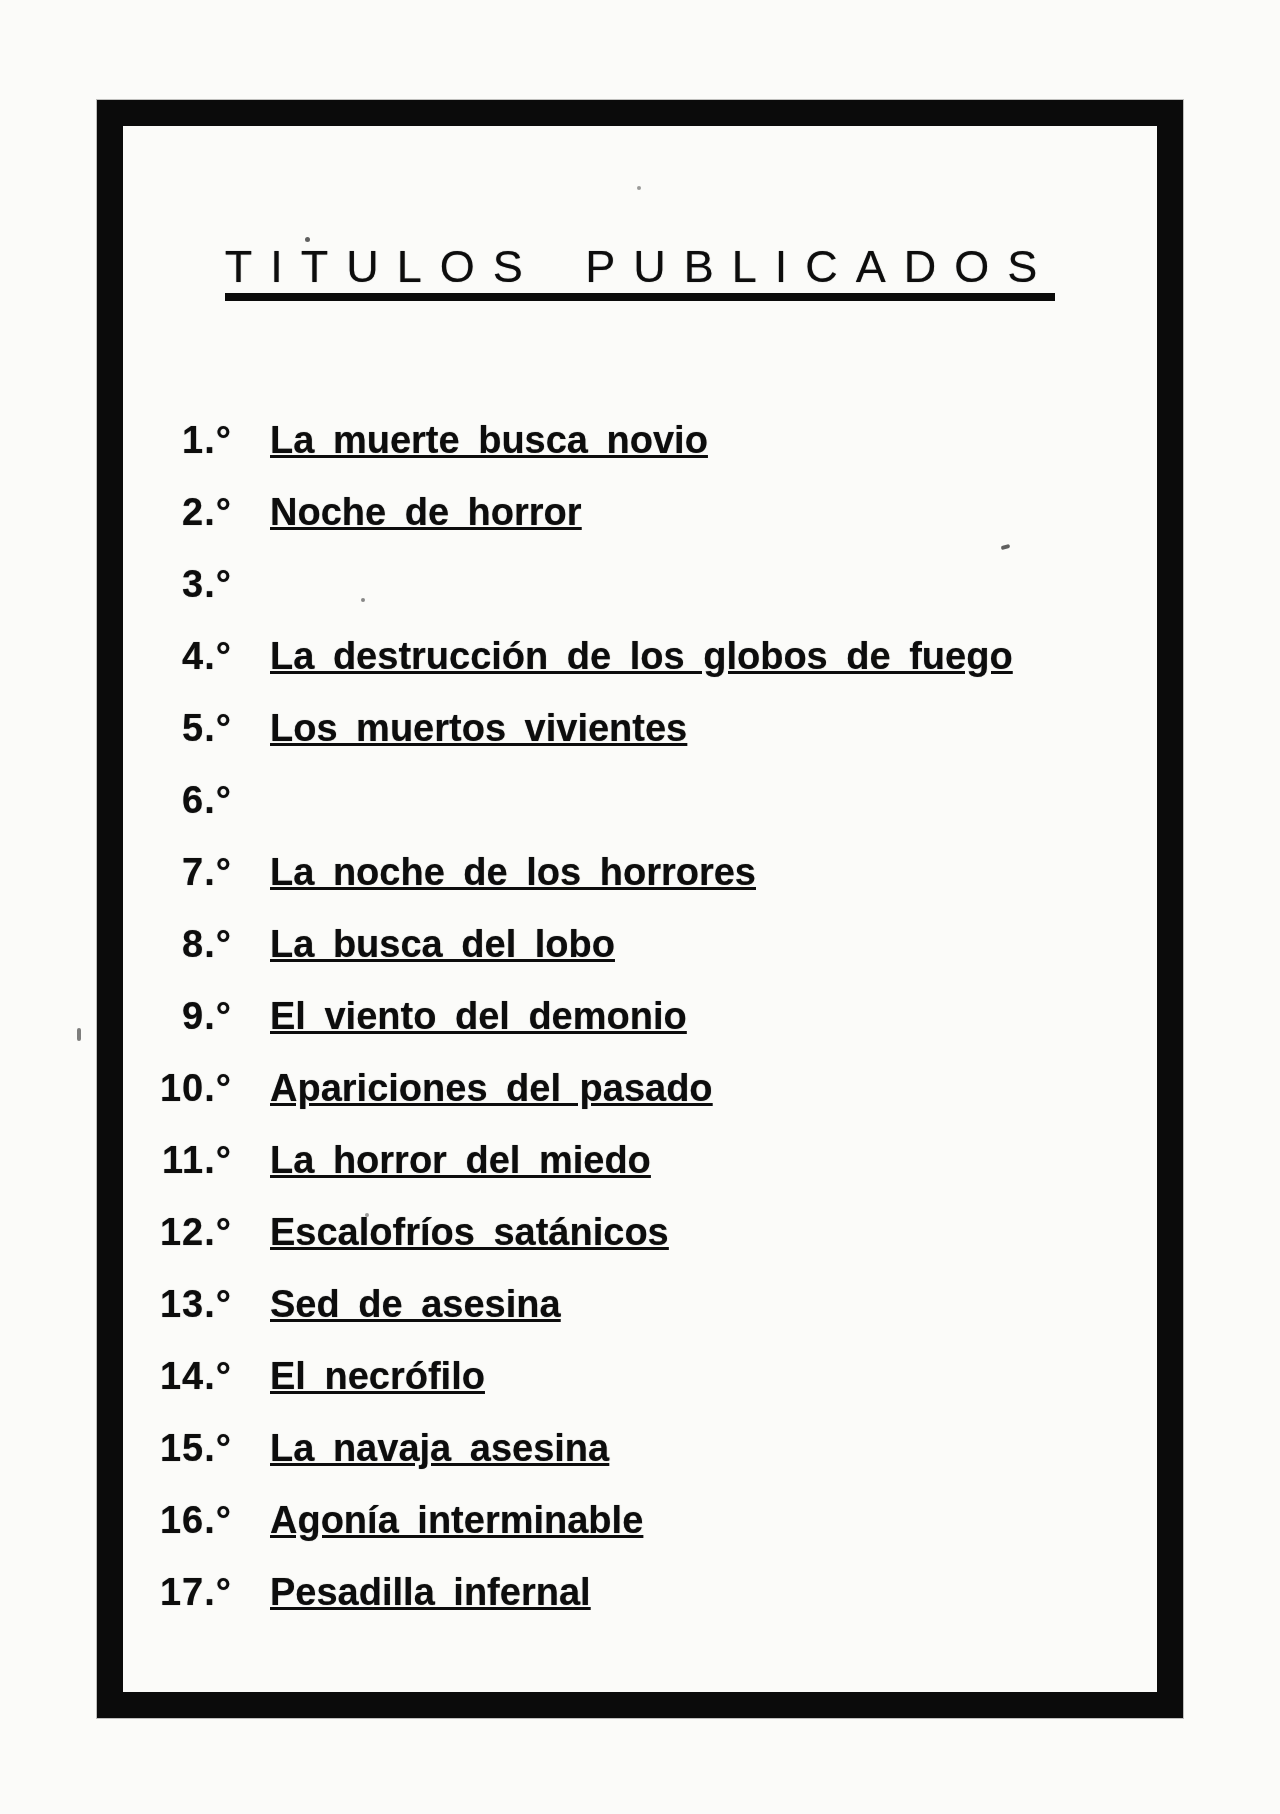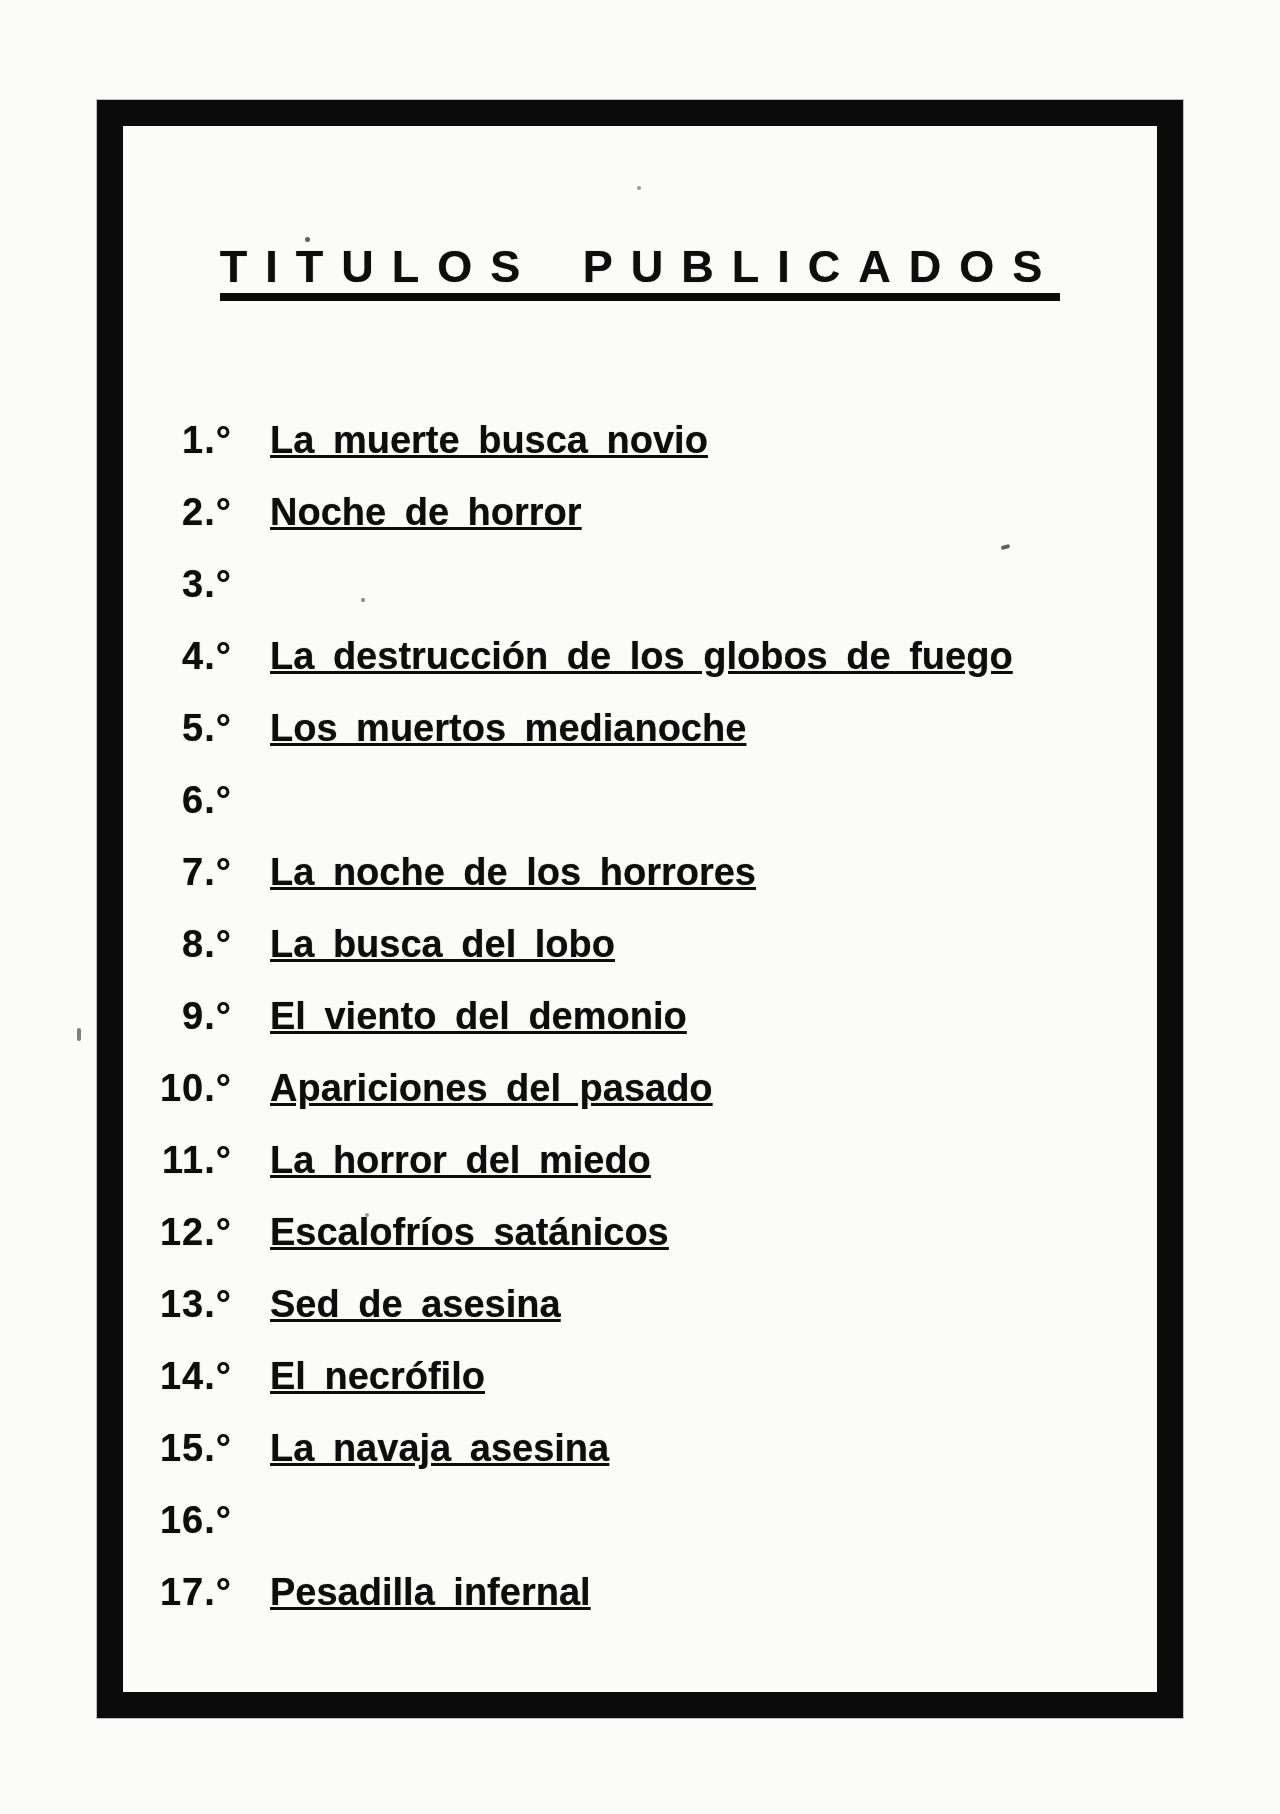--- a/index.html
+++ b/index.html
@@ -30,21 +30,21 @@
   .title-wrap {
     position: absolute;
     top: 244px;
     left: 97px;
     width: 1086px;
     text-align: center;
   }
   .page-title {
     display: inline-block;
     font-size: 45px;
-    font-weight: bold;
+    font-weight: normal;
     line-height: 45px;
     letter-spacing: 18px;
     word-spacing: 14px;
     color: var(--ink, #0d0d0d);
     padding-bottom: 4px;
     border-bottom: 8px solid var(--frame, #0b0b0b);
     text-shadow: 0 0 1px rgba(0,0,0,0.55);
     white-space: nowrap;
   }
   .titles-list {
@@ -114,21 +114,21 @@
       <span class="num">3.°</span>
     </div>
 
     <div class="row">
       <span class="num">4.°</span>
       <span class="ttl">La destrucción de los globos de fuego</span>
     </div>
 
     <div class="row">
       <span class="num">5.°</span>
-      <span class="ttl">Los muertos medianoche</span>
+      <span class="ttl">Los muertos vivientes</span>
     </div>
 
     <div class="row">
       <span class="num">6.°</span>
     </div>
 
     <div class="row">
       <span class="num">7.°</span>
       <span class="ttl">La noche de los horrores</span>
     </div>
@@ -168,20 +168,21 @@
       <span class="ttl">El necrófilo</span>
     </div>
 
     <div class="row">
       <span class="num">15.°</span>
       <span class="ttl">La navaja asesina</span>
     </div>
 
     <div class="row">
       <span class="num">16.°</span>
+      <span class="ttl">Agonía interminable</span>
     </div>
 
     <div class="row">
       <span class="num">17.°</span>
       <span class="ttl">Pesadilla infernal</span>
     </div>
   </div>
 
   <div class="speck s1"></div>
   <div class="speck s2"></div>

